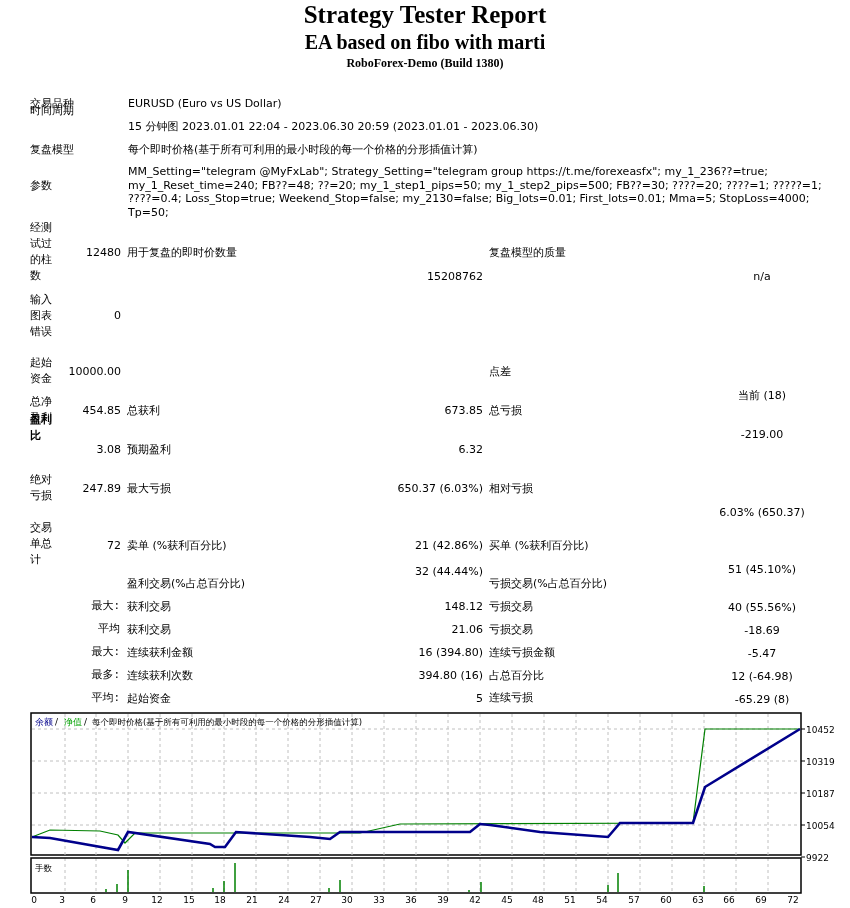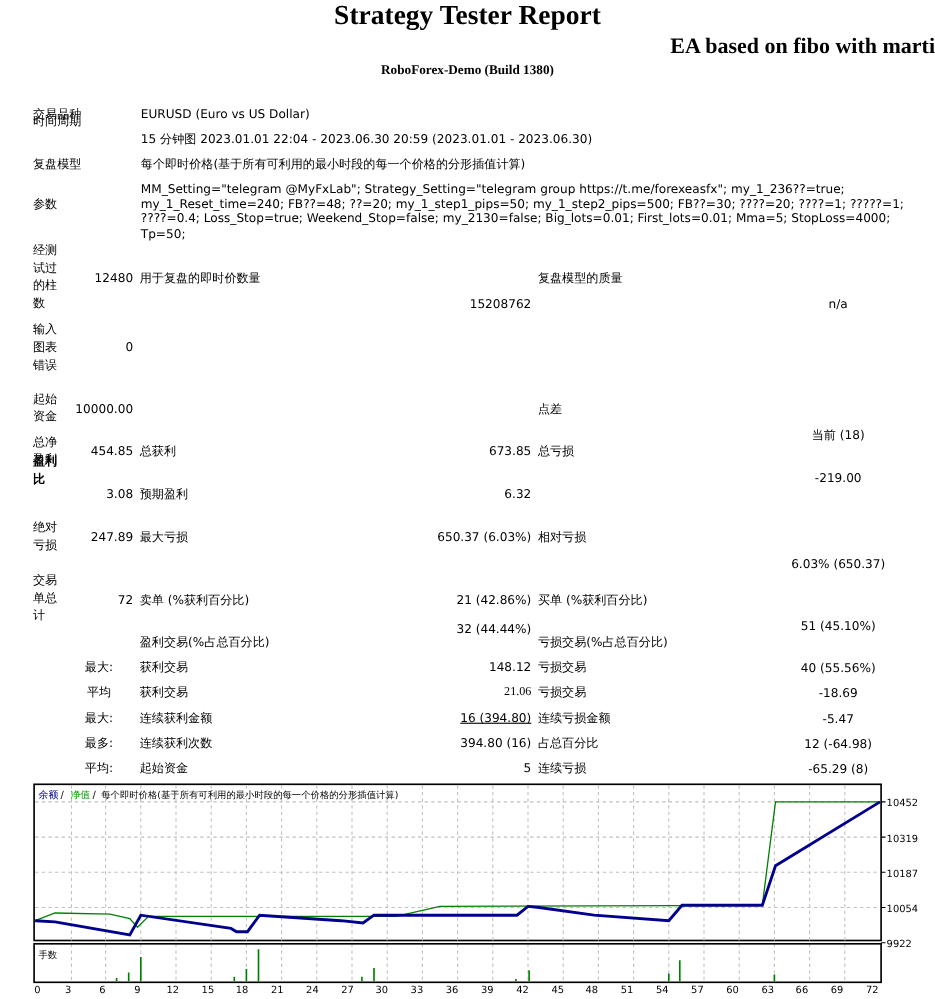--- a/index.html
+++ b/index.html
@@ -1,35 +1,35 @@
 <!DOCTYPE html>
 <html><head>
 <meta charset="utf-8">
 <style>
   html, body { margin:0; padding:0; background:#ffffff; }
   body { width:850px; height:908px; position:relative; overflow:hidden;
          font-family:"DejaVu Sans", "Liberation Sans", sans-serif; font-size:11px; color:#000; }
   .title { position:absolute; left:0; width:850px; text-align:center;
            font-family:"Liberation Serif", "DejaVu Serif", serif; font-weight:bold; color:#000; }
   .t1 { top:0px; font-size:25px; line-height:30px; }
-  .t2 { top:30px; font-size:20px; line-height:24px;text-align:right; }
+  .t2 { top:30px; font-size:20px; line-height:24px; }
   .t3 { top:55px; font-size:12px; line-height:16px; }
 
   .abs { position:absolute; white-space:nowrap; line-height:15px; }
   .lbl { left:30px; }
   .val { left:128px; }
   .param { left:128px; top:165px; line-height:13.5px; font-size:11px; white-space:normal; width:720px; }
 
   .vlabel { position:absolute; left:30px; width:30px; font-size:11px; line-height:16px; white-space:normal; word-break:break-all; }
   .num1 { position:absolute; text-align:right; width:80px; left:41px; }
   .txt1 { position:absolute; left:127px; }
   .num2 { position:absolute; text-align:right; width:180px; left:303px; }
   .txt2 { position:absolute; left:489px; }
   .num3 { position:absolute; text-align:center; width:200px; left:662px;margin-top:24px; }
-  .pref { position:absolute; text-align:center; width:60px; left:60px; }
+  .pref { position:absolute; text-align:right; width:60px; left:60px;font-family:Liberation Mono, monospace; }
 
   .chart-svg { position:absolute; left:0; top:705px; }
 </style>
 </head>
 <body>
 
 <div class="title t1">Strategy Tester Report</div>
 <div class="title t2">EA based on fibo with marti</div>
 <div class="title t3">RoboForex-Demo (Build 1380)</div>
 
@@ -92,40 +92,40 @@
 <div class="abs num3" style="top:576px;">40 (55.56%)</div>
 
 <div class="abs pref" style="top:599px;">最大:</div>
 <div class="abs txt1" style="top:599px;">获利交易</div>
 <div class="abs num2" style="top:599px;">148.12</div>
 <div class="abs txt2" style="top:599px;">亏损交易</div>
 <div class="abs num3" style="top:599px;">-18.69</div>
 
 <div class="abs pref" style="top:622px;">平均</div>
 <div class="abs txt1" style="top:622px;">获利交易</div>
-<div class="abs num2" style="top:622px;font-family:Liberation Serif, serif;">21.06</div>
+<div class="abs num2" style="top:622px;">21.06</div>
 <div class="abs txt2" style="top:622px;">亏损交易</div>
 <div class="abs num3" style="top:622px;">-5.47</div>
 
 <div class="abs pref" style="top:645px;">最大:</div>
 <div class="abs txt1" style="top:645px;">连续获利金额</div>
-<div class="abs num2" style="top:645px;text-decoration:underline;">16 (394.80)</div>
+<div class="abs num2" style="top:645px;">16 (394.80)</div>
 <div class="abs txt2" style="top:645px;">连续亏损金额</div>
 <div class="abs num3" style="top:645px;">12 (-64.98)</div>
 
 <div class="abs pref" style="top:668px;">最多:</div>
 <div class="abs txt1" style="top:668px;">连续获利次数</div>
 <div class="abs num2" style="top:668px;">394.80 (16)</div>
 <div class="abs txt2" style="top:668px;">占总百分比</div>
 <div class="abs num3" style="top:668px;">-65.29 (8)</div>
 
 <div class="abs pref" style="top:691px;">平均:</div>
 <div class="abs txt1" style="top:691px;">起始资金</div>
 <div class="abs num2" style="top:691px;">5</div>
-<div class="abs txt2" style="top:691px;">连续亏损</div>
+<div class="abs txt2" style="top:691px;font-family:Liberation Mono, monospace;">连续亏损</div>
 <div class="abs num3" style="top:691px;">7</div>
 
 <svg class="chart-svg" width="850" height="203" viewBox="0 705 850 203" xmlns="http://www.w3.org/2000/svg">
 
   <rect x="31" y="713" width="770" height="142" fill="#ffffff" stroke="#000" stroke-width="1.5"></rect>
 
   <g stroke="#c0c0c0" stroke-dasharray="3,3" stroke-width="1">
     <line x1="65" y1="714" x2="65" y2="893"></line>
     <line x1="96" y1="714" x2="96" y2="893"></line>
     <line x1="128" y1="714" x2="128" y2="893"></line>

